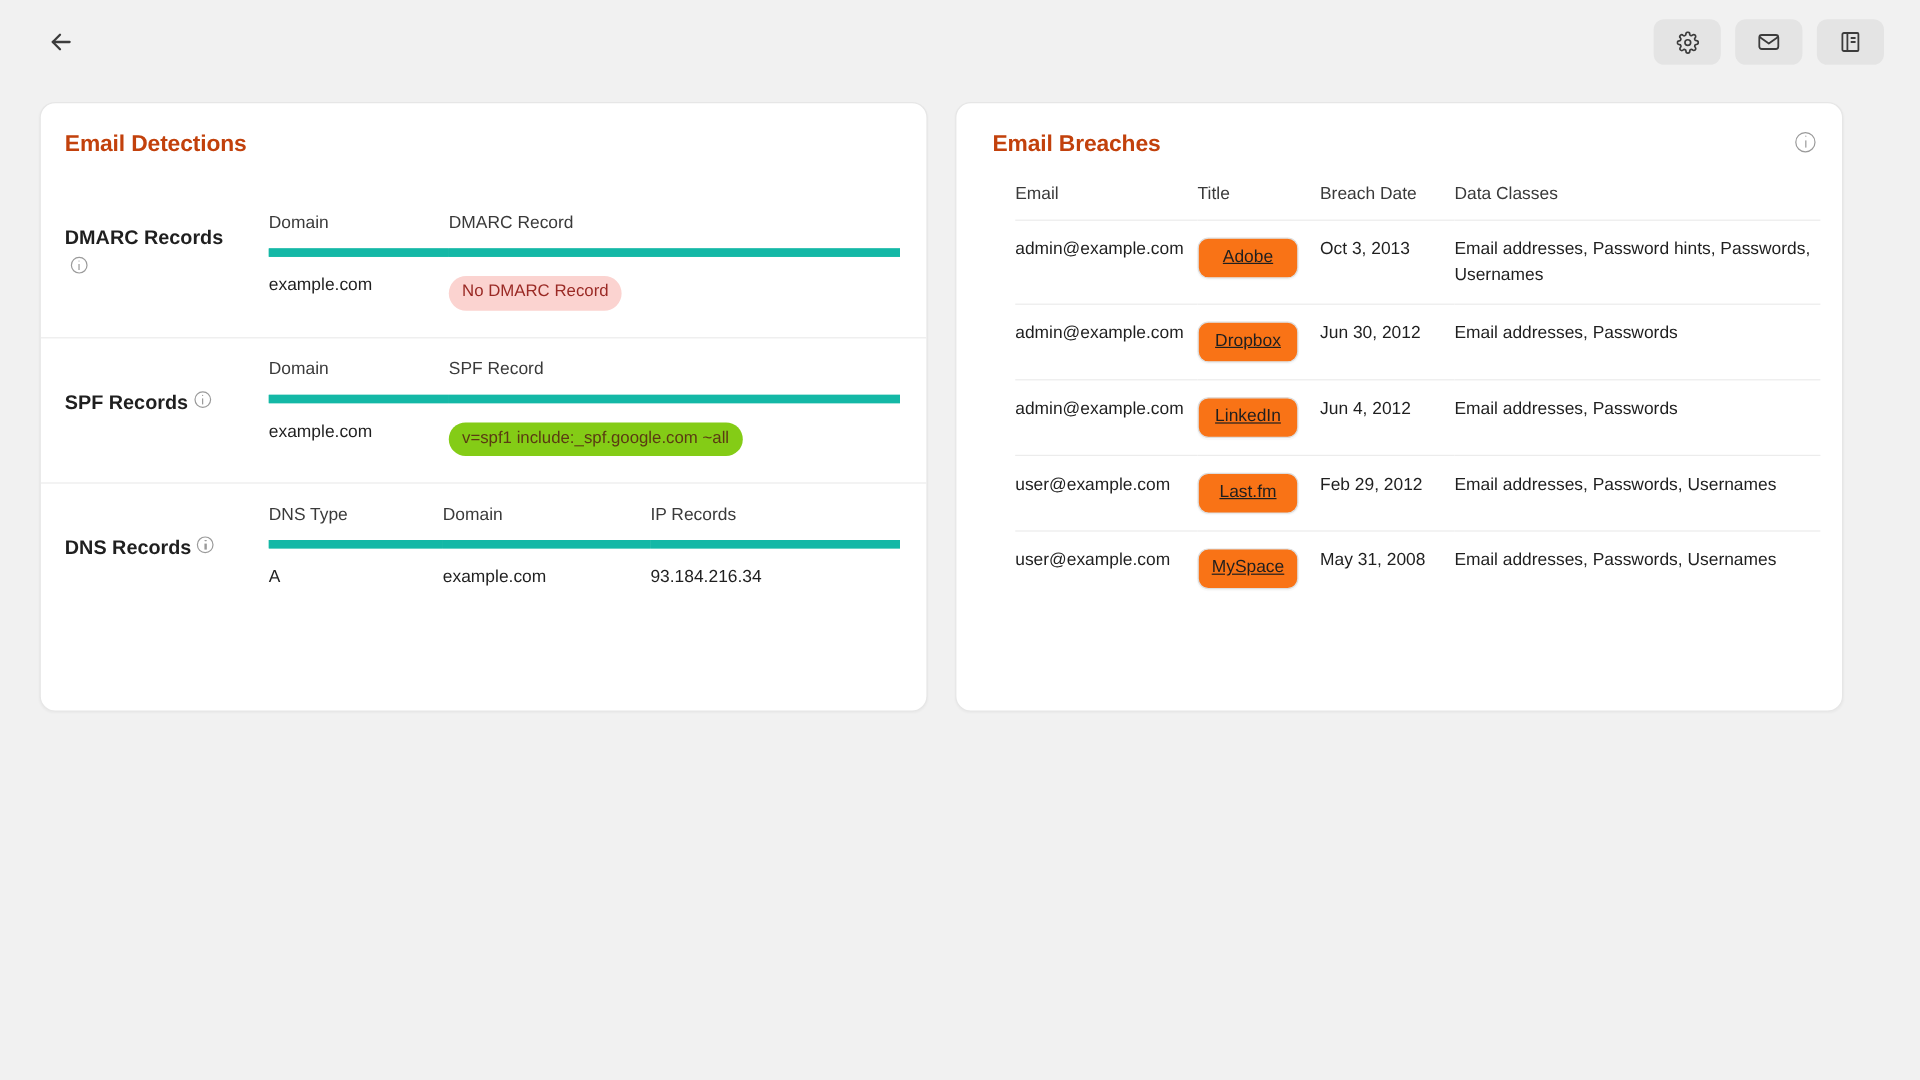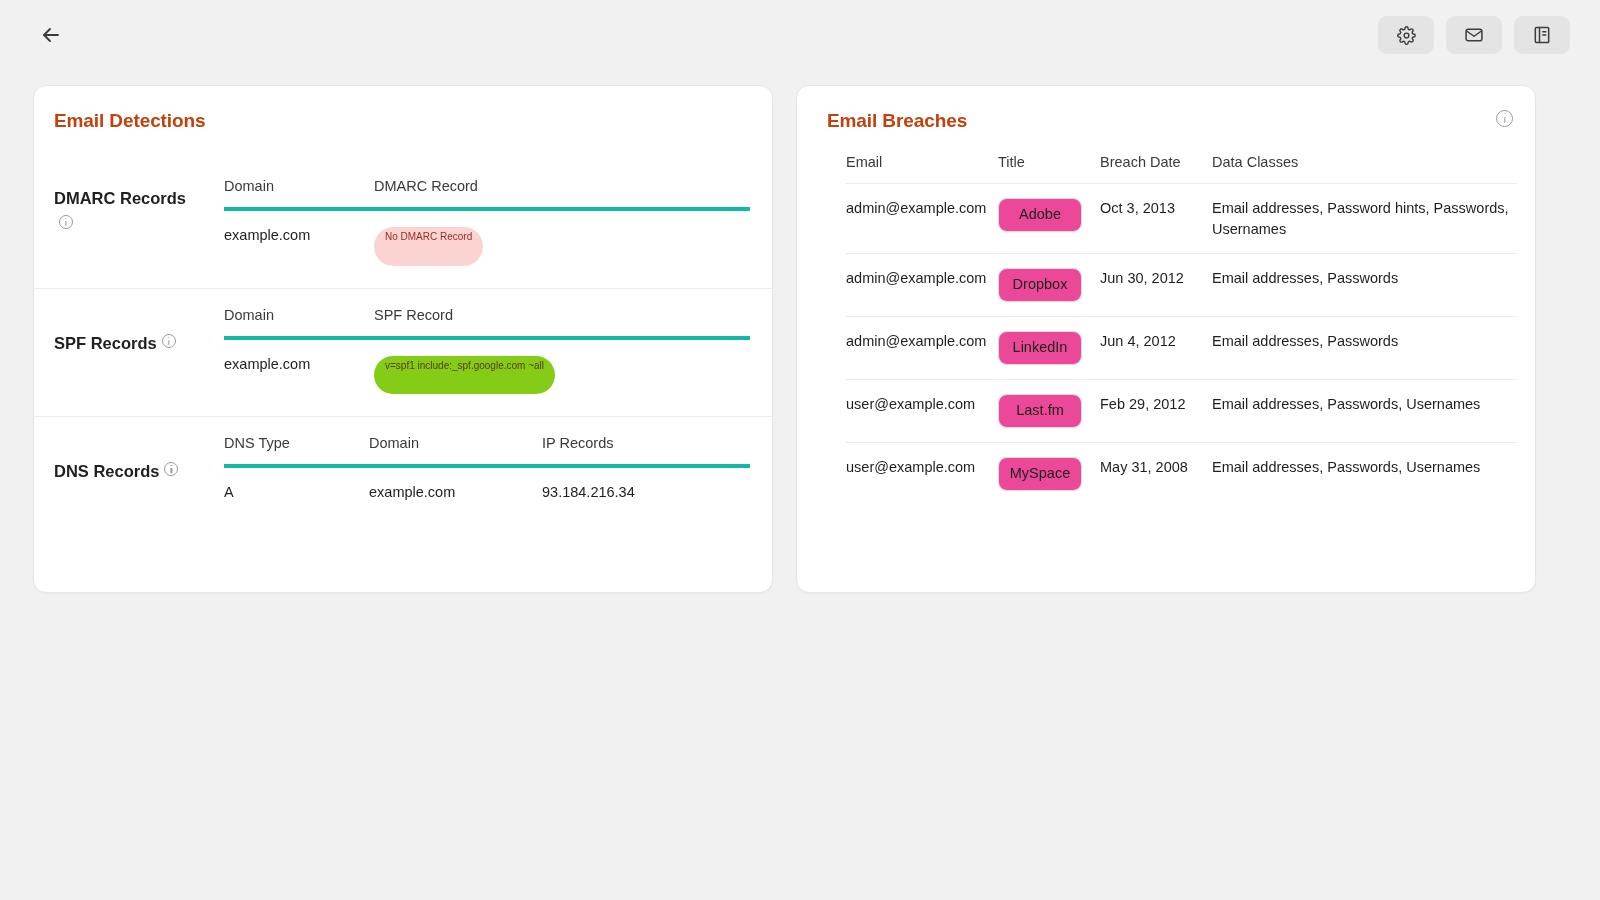--- a/index.html
+++ b/index.html
@@ -87,35 +87,35 @@
 
   .sec-table { flex: 1; padding-right: 22px; }
 
   table.t { width: 100%; border-collapse: collapse; table-layout: fixed; }
   table.t th {
     text-align: left;
     font-size: 14.5px;
     font-weight: normal;
     color: #3a3a3a;
     padding: 18px 0 13px 0;
-    border-bottom: 4px solid #14b8a6;
+    border-bottom: 7px solid #14b8a6;
     white-space: nowrap;
   }
   table.t td {
     font-size: 14.5px;
     color: #1f1f1f;
     padding: 16px 0 22px 0;
     vertical-align: top;
   }
 
   .badge {
     display: inline-block;
     border-radius: 999px;
-    padding: 4px 11px 22px;
-    font-size: 10px;
+    padding: 4px 11px 7px;
+    font-size: 14px;
     line-height: 1.25;
     white-space: nowrap;
   }
   .badge-danger { background: #fbd3d0; color: #9a2a25; }
   .badge-warn   { background: #84cc16; color: #5a3b12; }
 
   
   .info-i {
     display: inline-block;
     width: 14px; height: 14px;
@@ -180,29 +180,30 @@
 
   .cell-email { word-break: break-all; }
 
   .chip {
     display: inline-flex;
     align-items: center;
     justify-content: center;
     width: 84px;
     min-height: 34px;
     padding: 6px 8px;
-    background: #ec4899;
+    background: #f97316;
     border: 1px solid #dedede;
     border-radius: 9px;
     font-size: 14.5px;
     color: #1f1f1f;
     line-height: 1.35;
     word-break: break-all;
     cursor: pointer;
     box-shadow: 0 1px 1px rgba(0,0,0,0.03);
+    text-decoration: underline;
   }
 </style>
 </head>
 <body>
 
 <div class="topbar">
 
   <button class="back-btn">
     <span>
       <svg width="24" height="24" viewBox="0 0 24 24" fill="none" stroke="#3c3c3c" stroke-width="1.9" stroke-linecap="round" stroke-linejoin="round">

